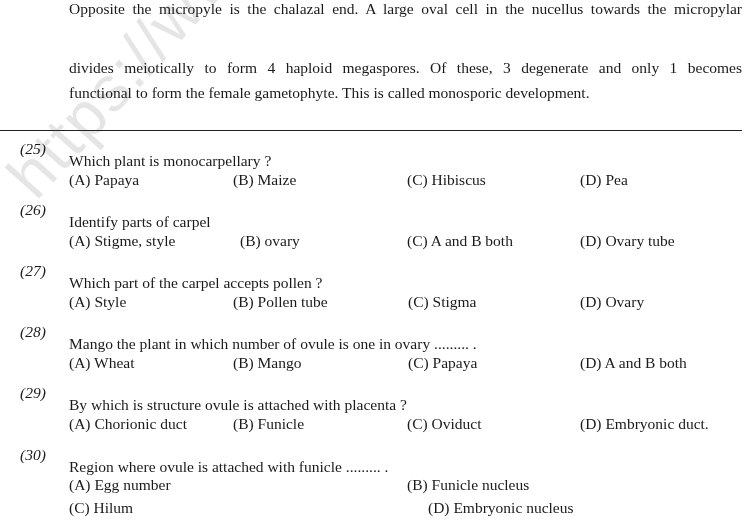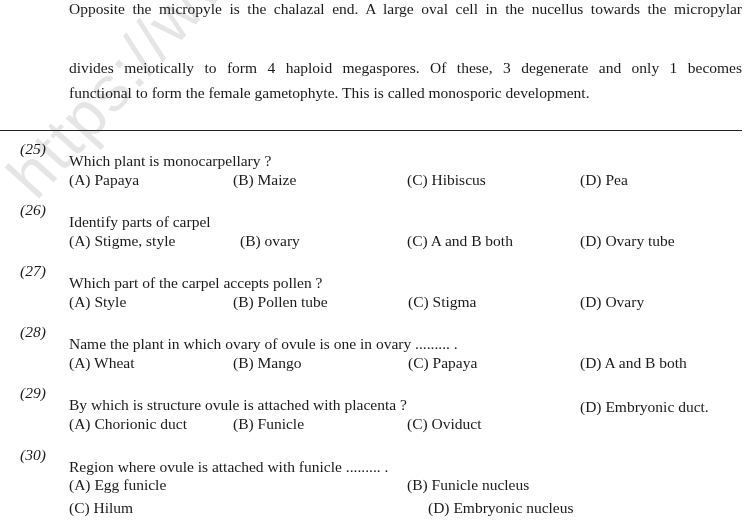--- a/index.html
+++ b/index.html
@@ -111,38 +111,38 @@
     <span class="q-num" style="top:262px">(27)</span>
     <span class="q-text" style="top:262px">Which part of the carpel accepts pollen ?</span>
     <span class="opt" style="left:69px;top:293px">(A) Style</span>
     <span class="opt" style="left:233px;top:293px">(B) Pollen tube</span>
     <span class="opt" style="left:408px;top:293px">(C) Stigma</span>
     <span class="opt" style="left:580px;top:293px">(D)  Ovary</span>
   </div>
 
   <div>
     <span class="q-num" style="top:323px">(28)</span>
-    <span class="q-text" style="top:323px">Name the plant in which ovary of ovule is one in ovary ......... .</span>
+    <span class="q-text" style="top:323px">Mango the plant in which number of ovule is one in ovary ......... .</span>
     <span class="opt" style="left:69px;top:354px">(A)  Wheat</span>
     <span class="opt" style="left:233px;top:354px">(B)  Mango</span>
     <span class="opt" style="left:408px;top:354px">(C)  Papaya</span>
     <span class="opt" style="left:580px;top:354px">(D) A and B  both</span>
   </div>
 
   <div>
     <span class="q-num" style="top:384px">(29)</span>
     <span class="q-text" style="top:384px">By which is structure ovule is attached with placenta ?</span>
     <span class="opt" style="left:69px;top:415px">(A) Chorionic duct</span>
     <span class="opt" style="left:233px;top:415px">(B) Funicle</span>
     <span class="opt" style="left:407px;top:415px">(C) Oviduct</span>
-    <span class="opt" style="left:580px;top:398px">(D) Embryonic duct.</span>
+    <span class="opt" style="left:580px;top:415px">(D) Embryonic duct.</span>
   </div>
 
   <div>
     <span class="q-num" style="top:446px">(30)</span>
     <span class="q-text" style="top:446px">Region where ovule is attached with funicle ......... .</span>
-    <span class="opt" style="left:69px;top:476px">(A) Egg funicle</span>
+    <span class="opt" style="left:69px;top:476px">(A) Egg number</span>
     <span class="opt" style="left:407px;top:476px">(B) Funicle nucleus</span>
     <span class="opt" style="left:69px;top:499px">(C)  Hilum</span>
     <span class="opt" style="left:428px;top:499px">(D) Embryonic nucleus</span>
   </div>
 
 </div>
 
 </body></html>

